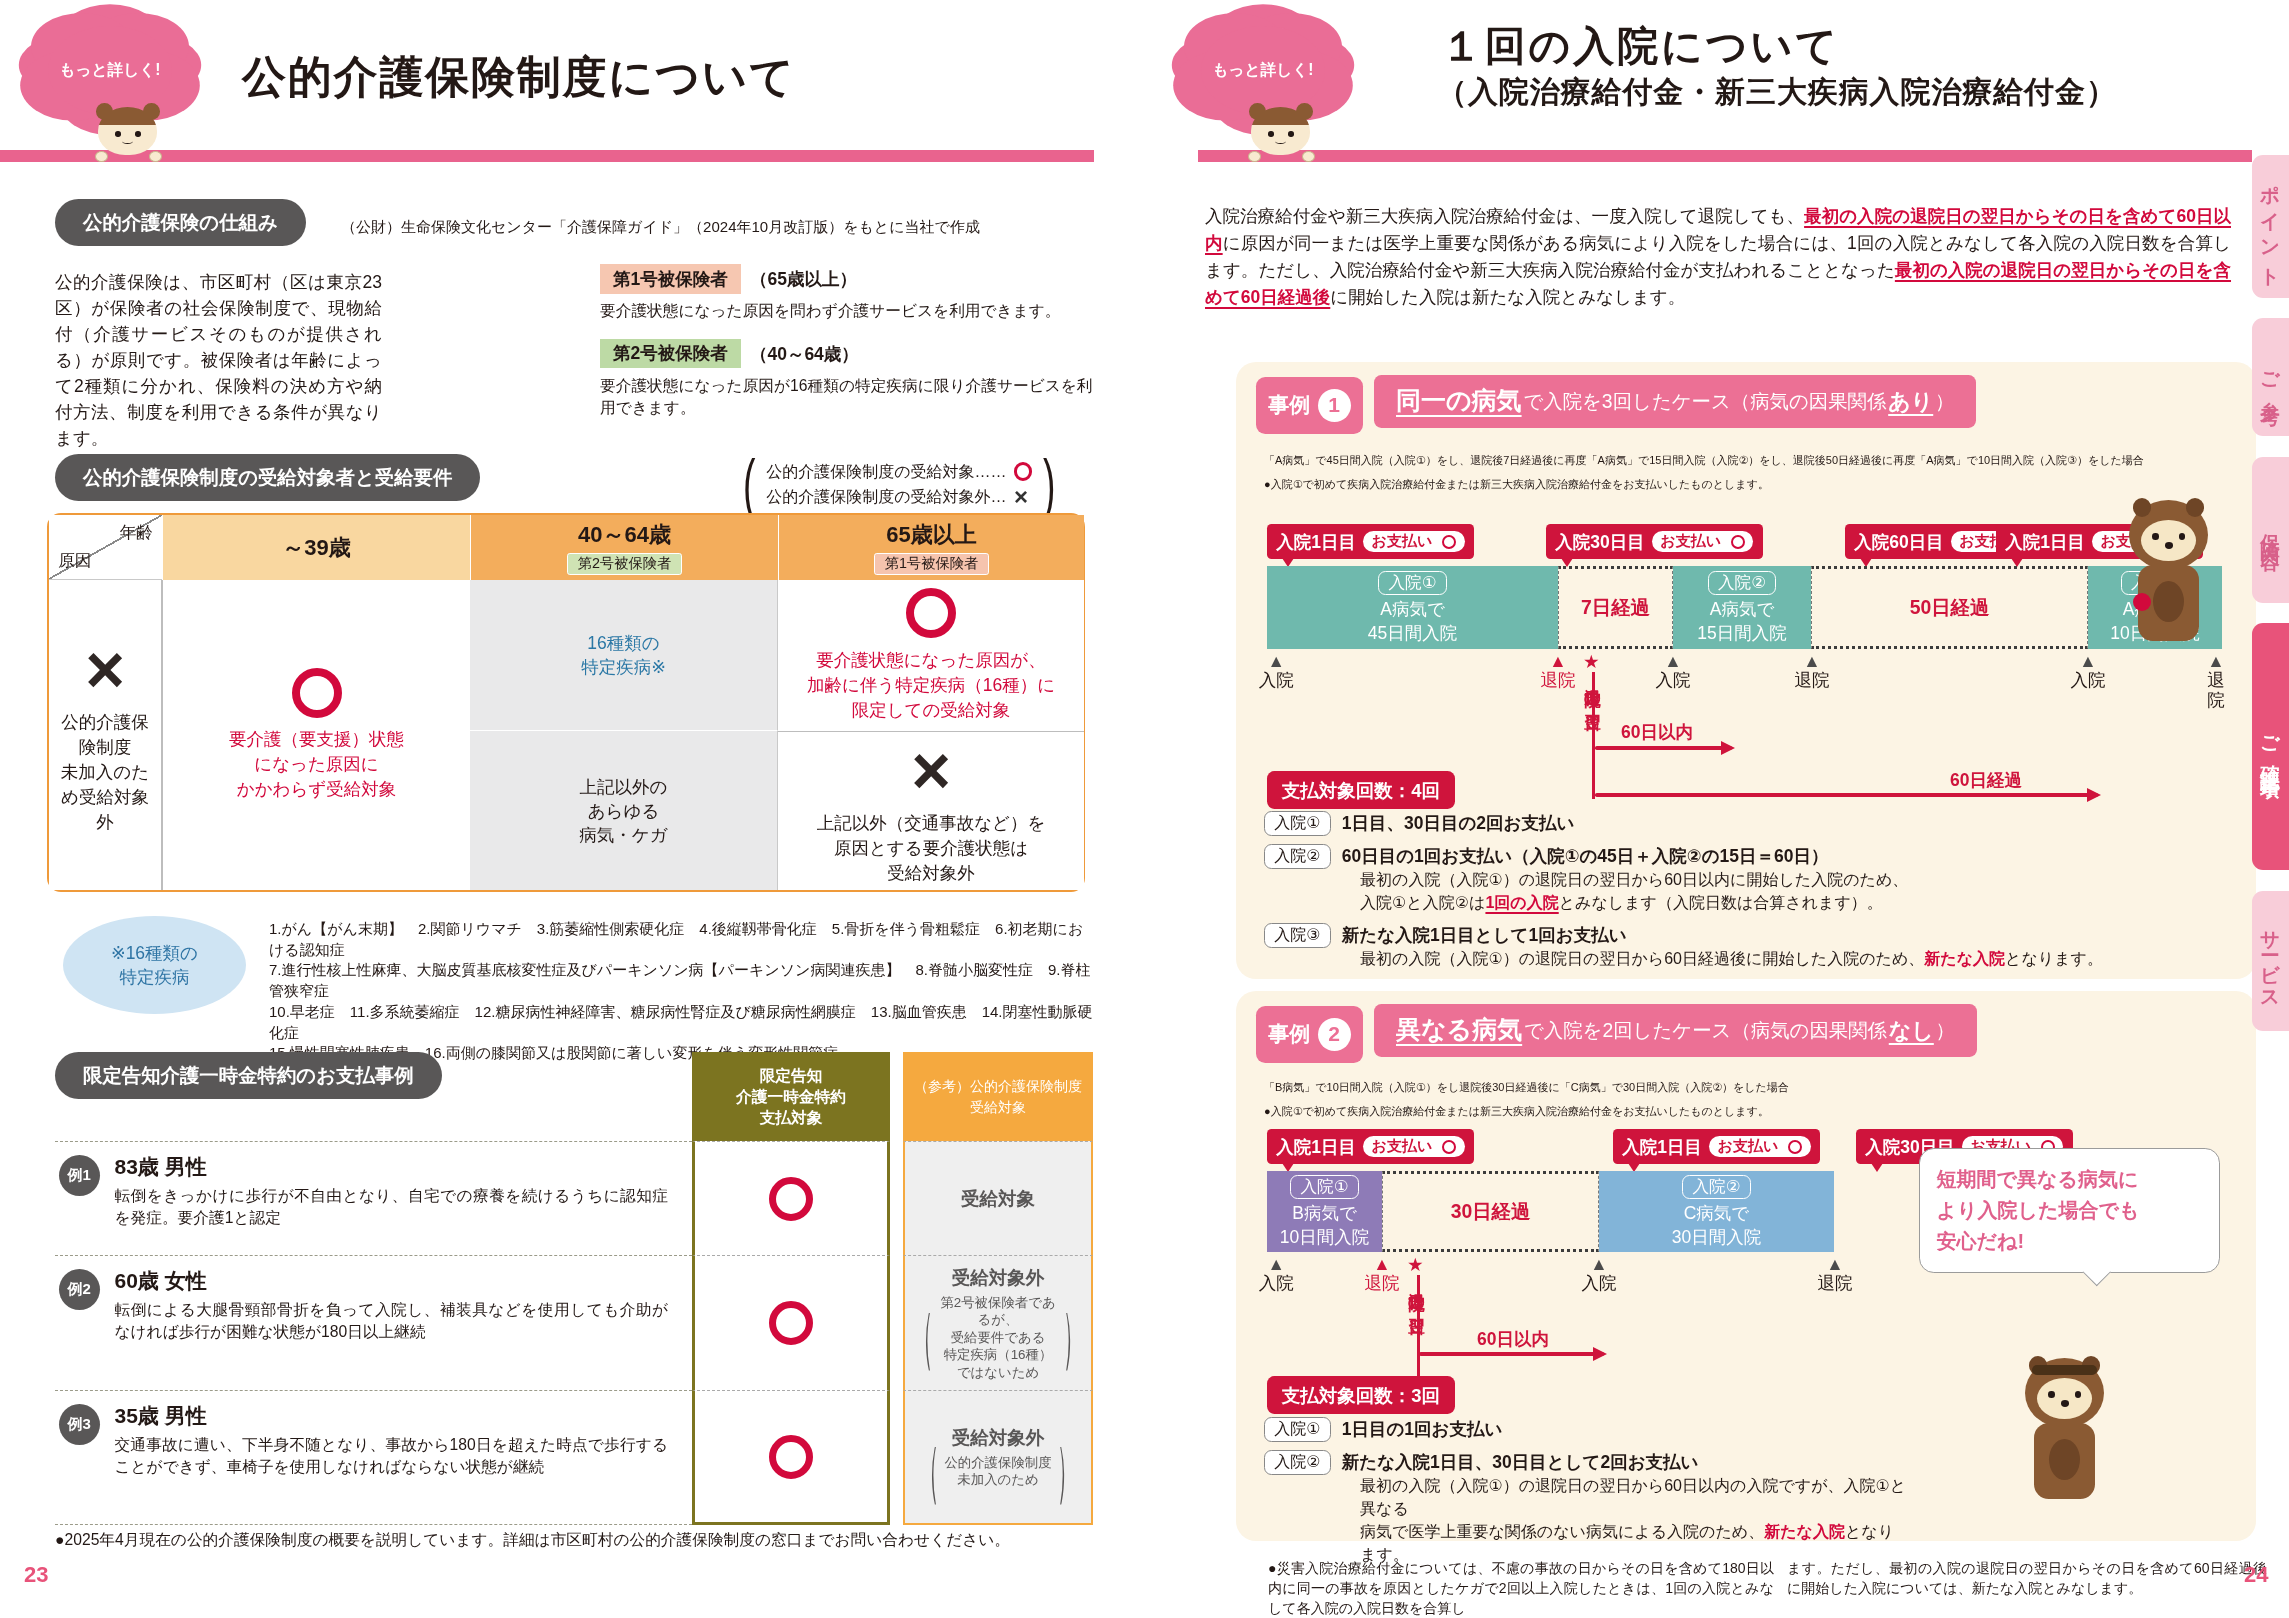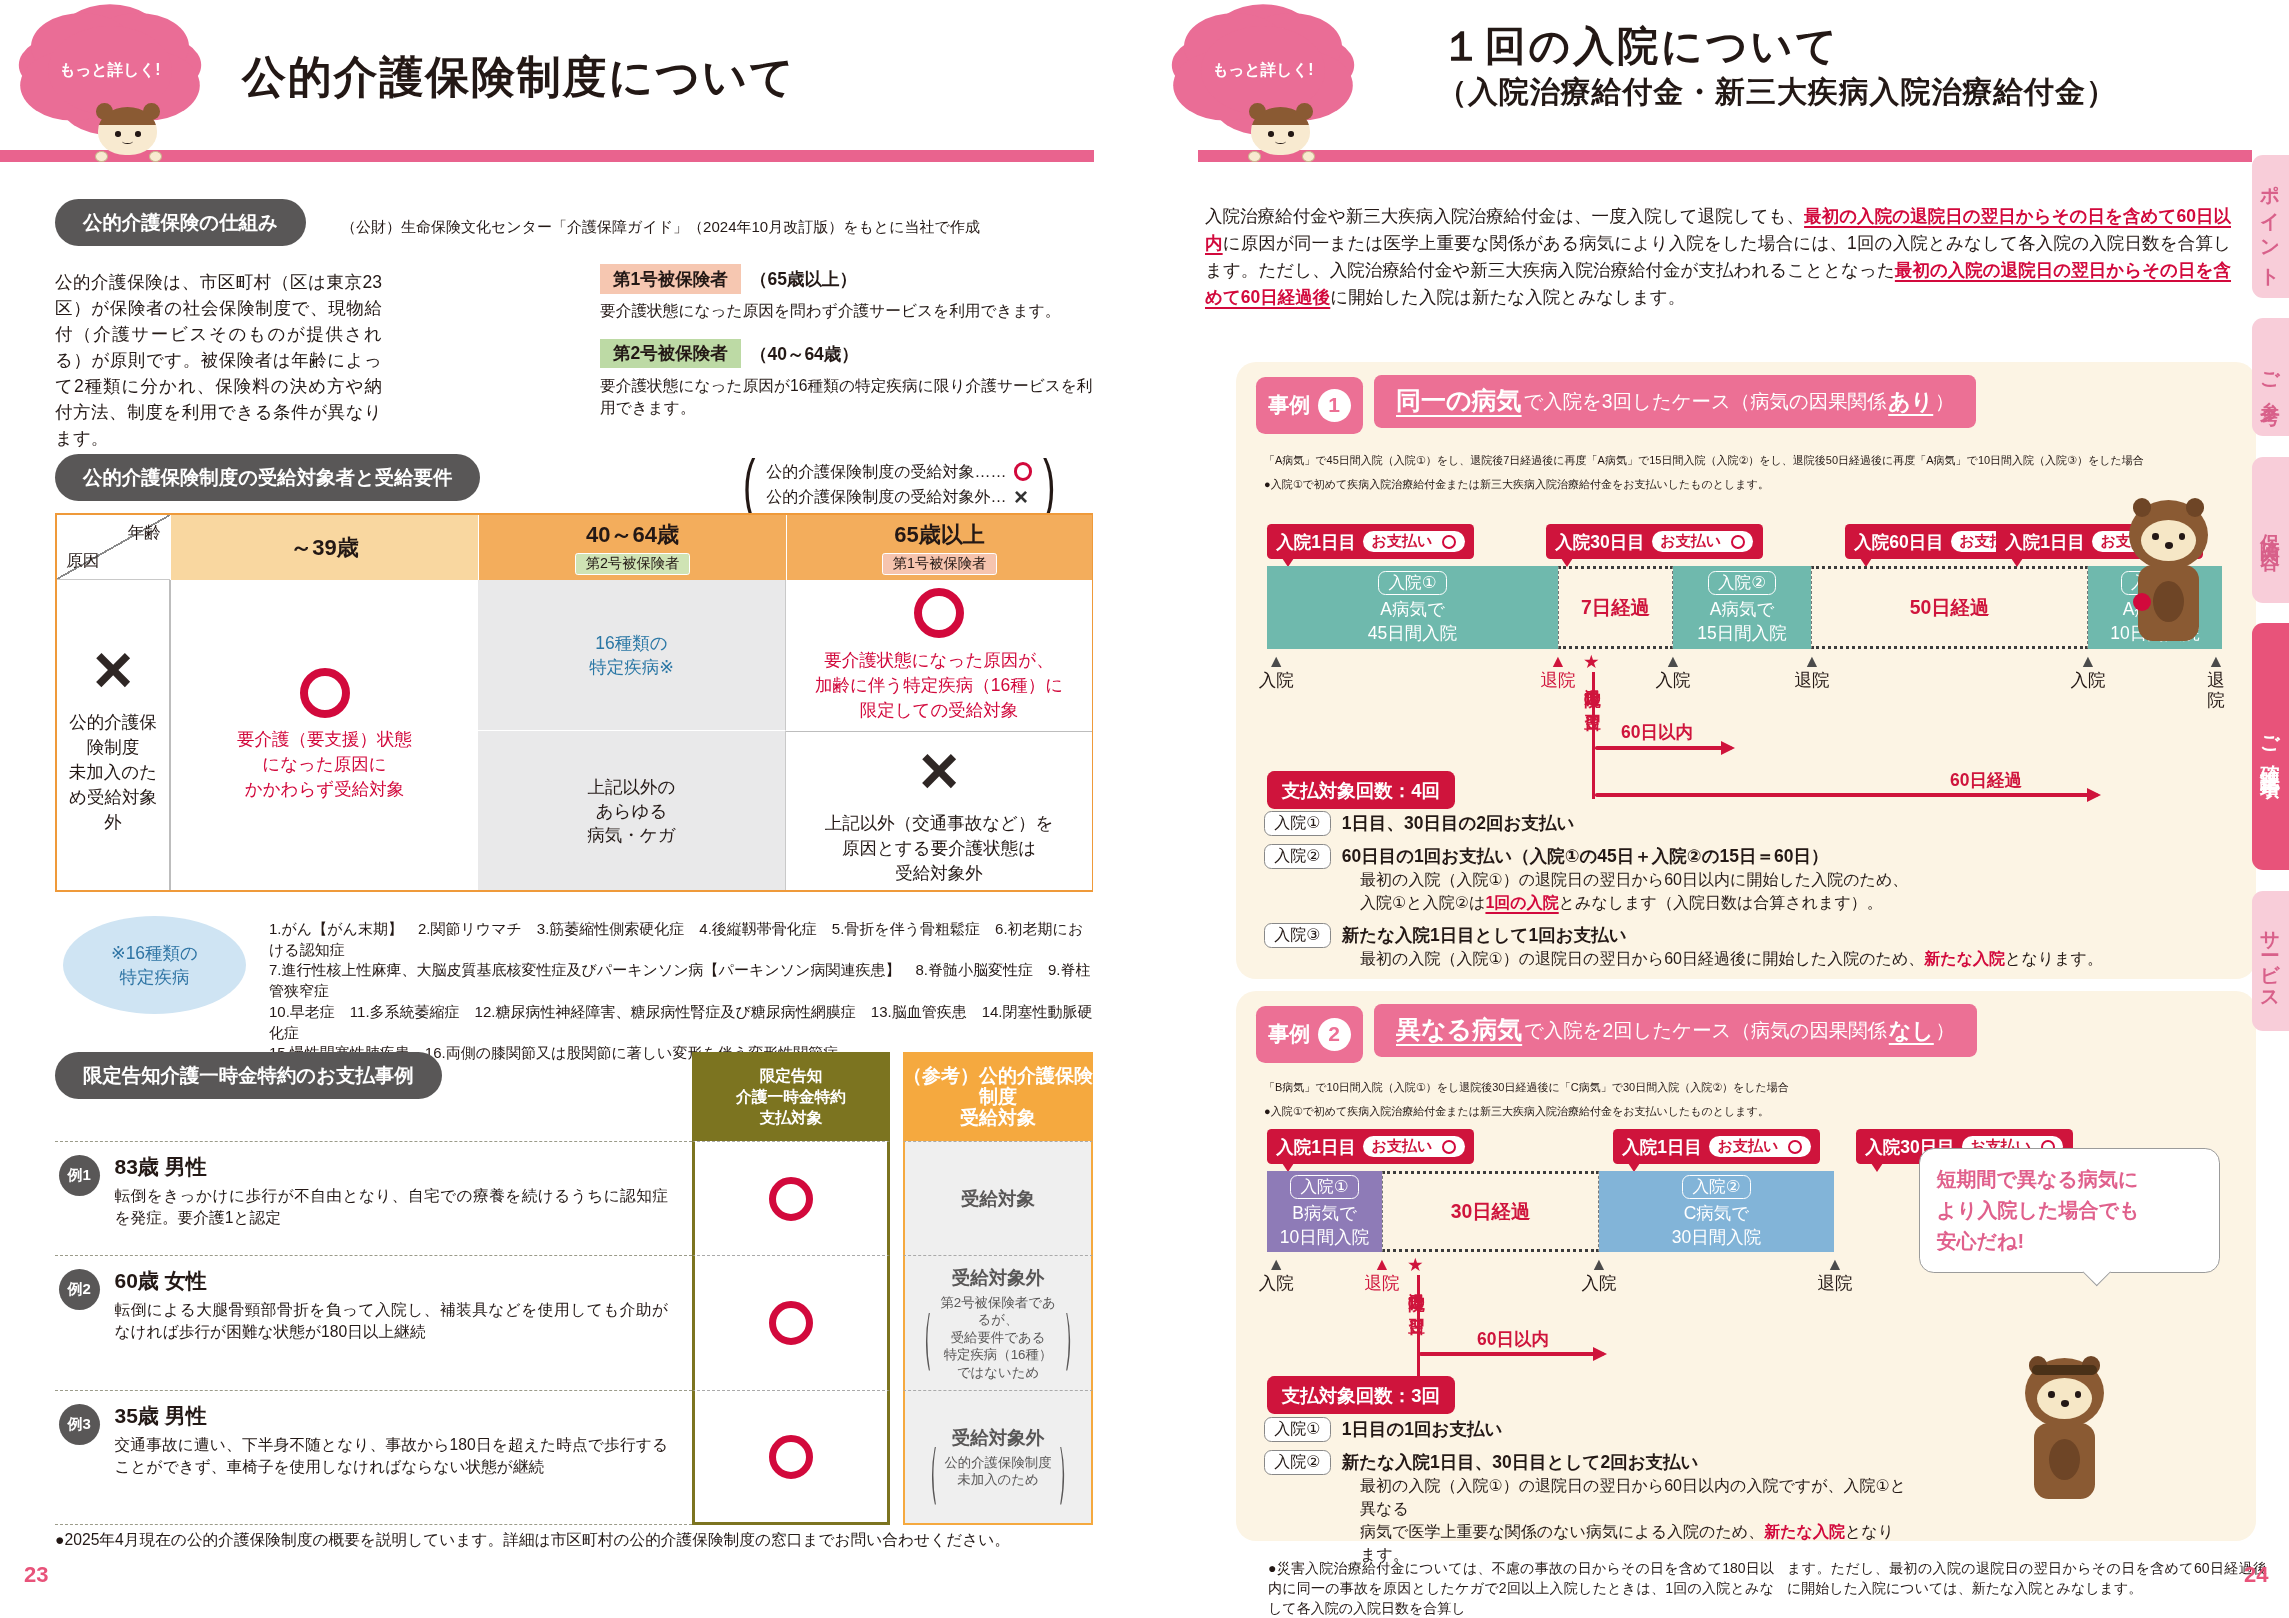--- a/index.html
+++ b/index.html
@@ -72,21 +72,21 @@
   .po-ex { border-top:1.8px dashed #9b9b8a; display:flex; gap:14.8px; padding:11px 24px 0 3.7px; }
   .po-ex.last { border-bottom:1.8px dashed #9b9b8a; }
   .ex-badge { flex:none; width:41px; height:41px; border-radius:50%; background:#595757; color:#fff; font-size:15px; font-weight:bold; display:flex; align-items:center; justify-content:center; margin-top:1.8px; }
   .ex-title { font-size:21px; font-weight:bold; }
   .ex-desc { font-size:15.7px; line-height:22px; margin-top:3.7px; text-align:justify; }
   .ol-head { background:#7c7420; color:#fff; font-size:15.7px; font-weight:bold; line-height:21px; display:flex; align-items:center; justify-content:center; text-align:center; }
   .ol-cell { background:#fff; border-left:3.7px solid #7c7420; border-right:3.7px solid #7c7420; border-top:1.8px dashed #aaa;
              display:flex; align-items:center; justify-content:center; }
   .ol-cell.last { border-bottom:3.7px solid #7c7420; }
   .ol-ring { width:44px; height:44px; border-width:7.4px; }
-  .or-head { background:#f5a93f; color:#fff; font-size:19px; font-weight:bold; line-height:21px; display:flex; align-items:center; justify-content:center; text-align:center; }
+  .or-head { background:#f5a93f; color:#fff; font-size:14px; font-weight:normal; line-height:21px; display:flex; align-items:center; justify-content:center; text-align:center; }
   .or-cell { background:#efefef; border-left:2.8px solid #f5a93f; border-right:2.8px solid #f5a93f; border-top:1.8px dashed #aaa;
              display:flex; flex-direction:column; align-items:center; justify-content:center; color:#595757; padding:3.7px; }
   .or-cell.last { border-bottom:2.8px solid #f5a93f; }
   .or-status { font-size:18.5px; font-weight:bold; }
   .or-note { font-size:13.4px; line-height:17.5px; text-align:center; display:flex; align-items:center; gap:1.8px; margin-top:3.7px; }
   .tall-paren { font-size:28px; font-weight:300; color:#595757; transform:scaleY(2.4) scaleX(.7); line-height:1; }
   .footnote { font-size:15.7px; }
 
   
   .page-right { position:absolute; left:1144px; top:0; width:1145px; height:1619px; }
@@ -197,21 +197,21 @@
           <span class="ring" style="width:18.5px;height:18.5px;border-width:3.2px;"></span>
         </div>
       <div class="legend-line">
           <span>公的介護保険制度の受給対象外…</span>
           <span class="cross-s">×</span>
         </div>
     </div>
     <span class="paren">)</span>
   </div>
 
-  <div class="elig-table abs" style="left:55px; top:513px;">
+  <div class="elig-table abs" style="left:47px; top:513px;border-radius:14px;">
     <div class="c-corner">
       <span class="age">年齢</span>
       <span class="cause">原因</span>
     </div>
     <div class="c-head light">～39歳</div>
     <div class="c-head">
       <span>40～64歳</span>
       <span class="c-chip" style="background:#cfe3b4;color:#231815;">第2号被保険者</span>
     </div>
     <div class="c-head">

